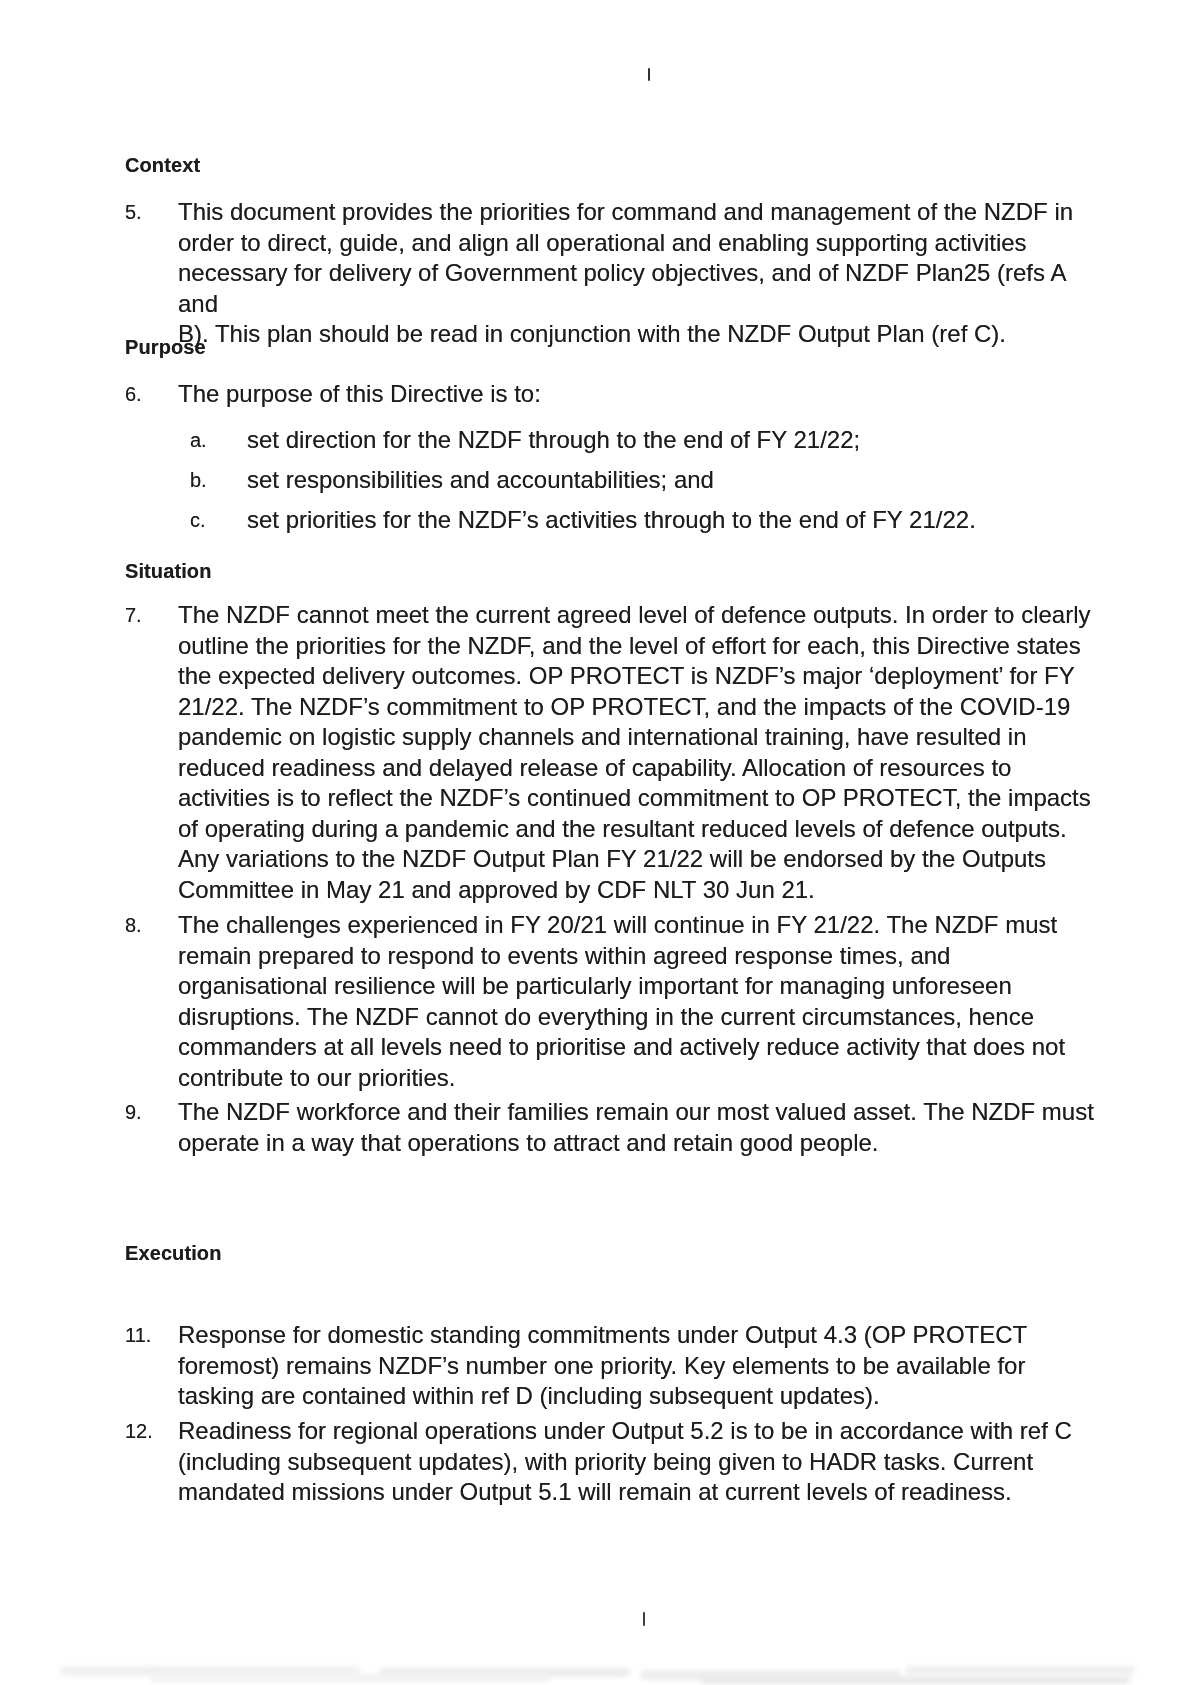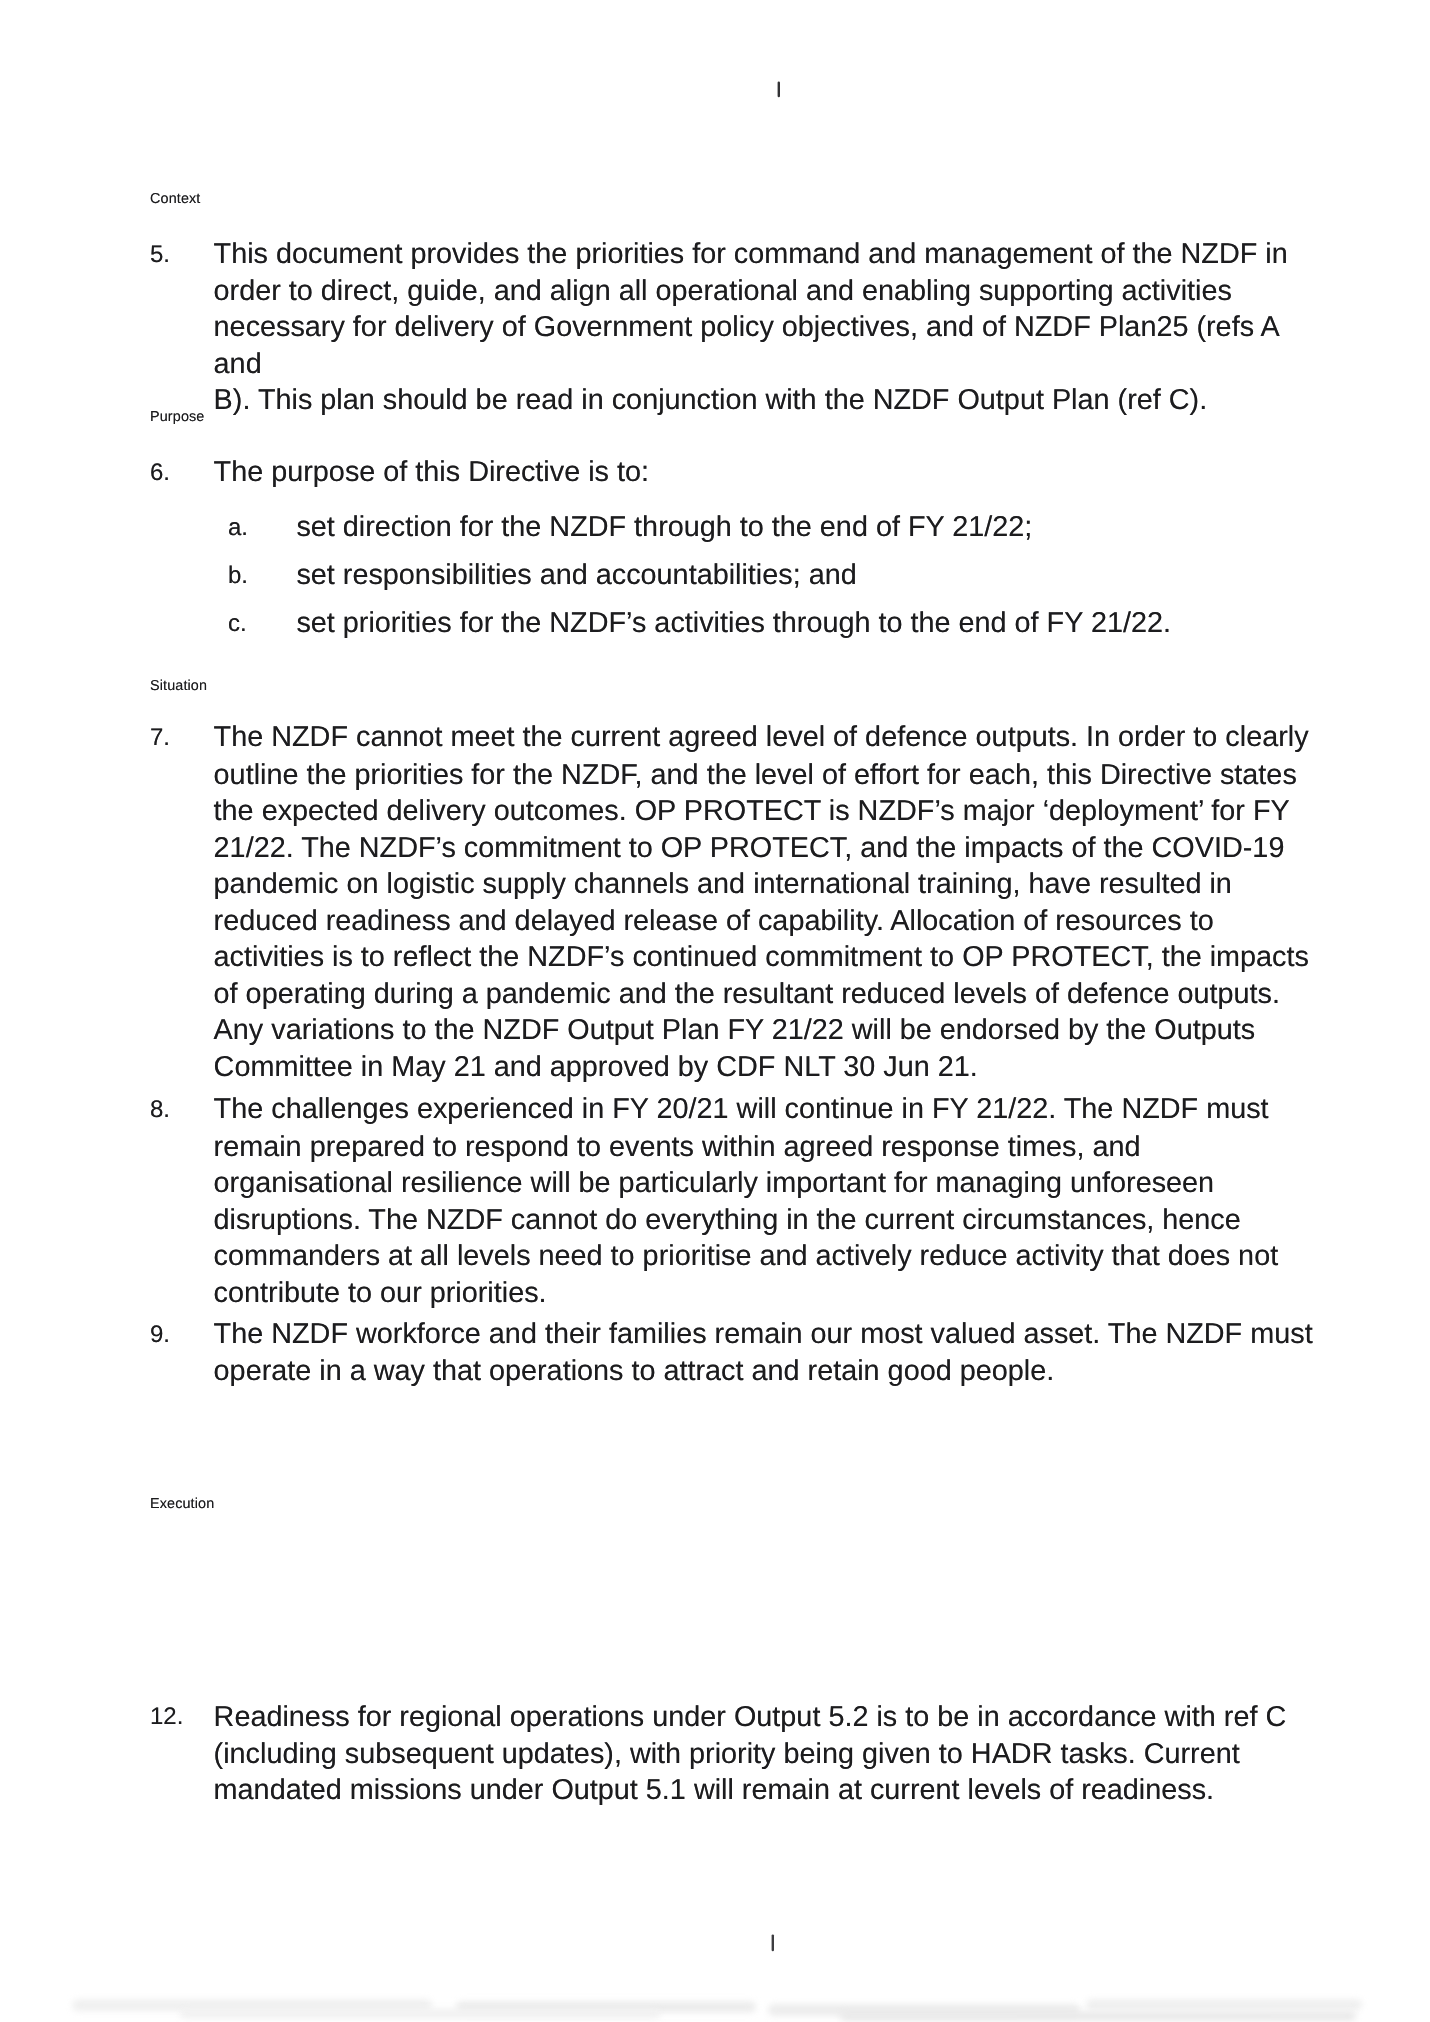--- a/index.html
+++ b/index.html
@@ -12,22 +12,22 @@
     font-family: "Liberation Sans", sans-serif;
     color: #1c1c1e;
   }
   
   .page .txt {
     text-shadow: 0 0 0.45px rgba(25,25,28,0.6);
   }
   .heading {
     position: absolute;
     left: 125px;
-    font-size: 12px;
-    font-weight: 400;
+    font-size: 20px;
+    font-weight: 700;
     line-height: 30.5px;
     letter-spacing: 0.1px;
     white-space: nowrap;
   }
   .para {
     position: absolute;
     left: 125px;
     display: flex;
     align-items: flex-start;
   }
@@ -156,20 +156,26 @@
 
   <div class="para" style="top:1097px">
     <span class="num txt">9.</span>
     <div class="ptext txt">The NZDF workforce and their families remain our most valued asset. The NZDF must
 operate in a way that operations to attract and retain good people.</div>
   </div>
 
   <div class="heading txt" style="top:1238px">Execution</div>
 
 
+  <div class="para" style="top:1320px">
+    <span class="num txt">11.</span>
+    <div class="ptext txt">Response for domestic standing commitments under Output 4.3 (OP PROTECT
+foremost) remains NZDF’s number one priority. Key elements to be available for
+tasking are contained within ref D (including subsequent updates).</div>
+  </div>
 
   <div class="para" style="top:1416px">
     <span class="num txt">12.</span>
     <div class="ptext txt">Readiness for regional operations under Output 5.2 is to be in accordance with ref C
 (including subsequent updates), with priority being given to HADR tasks. Current
 mandated missions under Output 5.1 will remain at current levels of readiness.</div>
   </div>
 
 </div>
 

